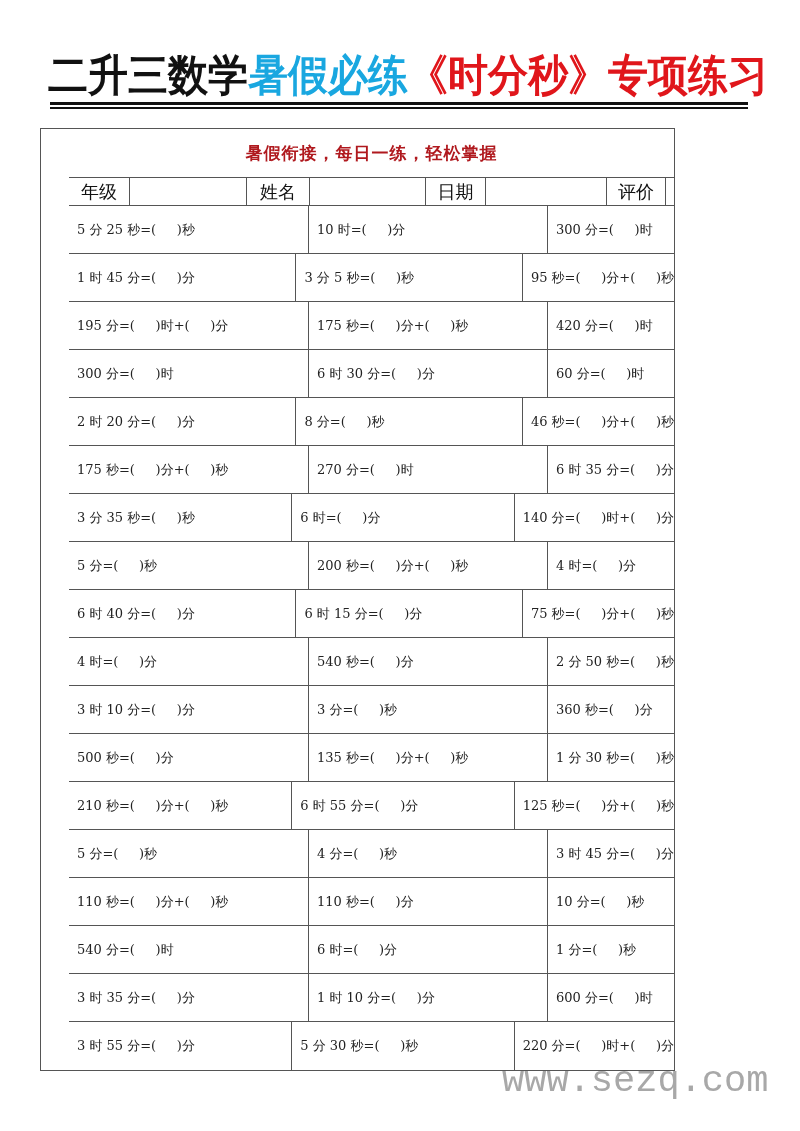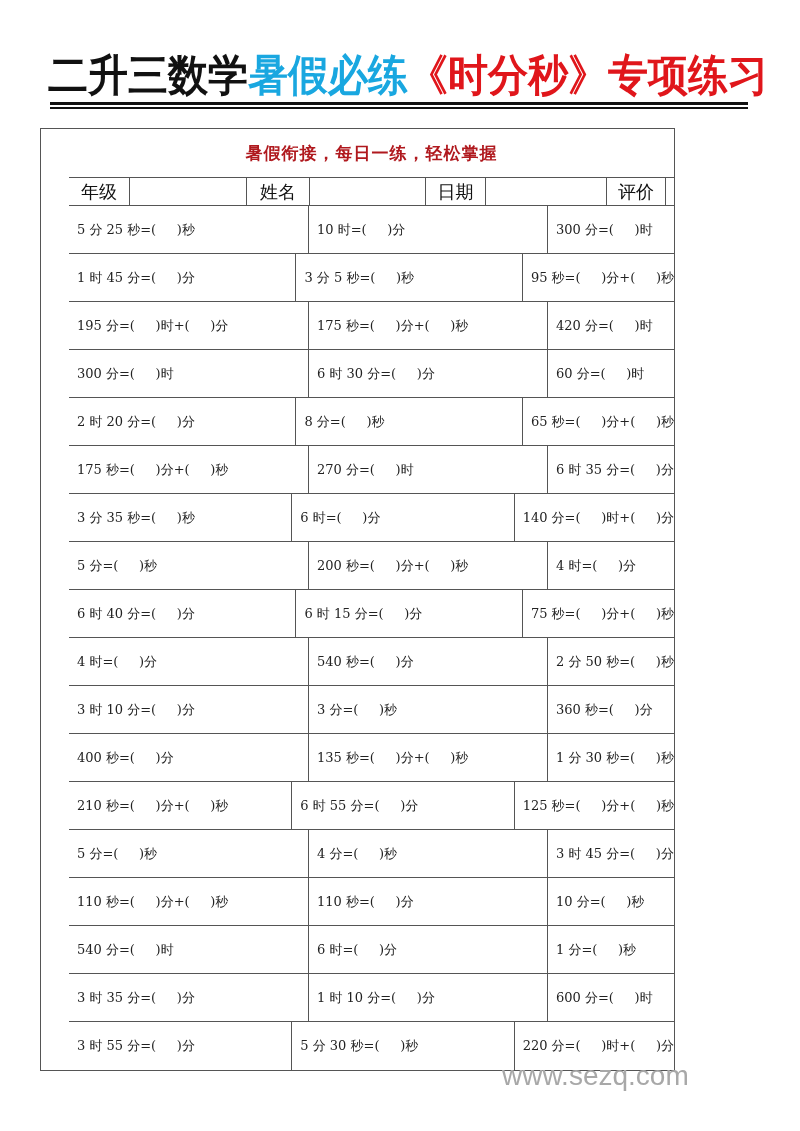--- a/index.html
+++ b/index.html
@@ -24,22 +24,22 @@
   .info > div { box-sizing: border-box; border-right: 1px solid #555; display: flex; align-items: center; font-family: "DejaVu Sans", sans-serif; font-size: 18px; color: #111; }
   .info > div:last-child { border-right: none; }
   .info .lbl { justify-content: center; }
   .row { display: flex; height: 48px; border-bottom: 1px solid #555; box-sizing: border-box; }
   .row:last-child { border-bottom: none; }
   .cell { box-sizing: border-box; border-right: 1px solid #555; display: flex; align-items: center; padding-left: 8px;
     font-size: 13px; color: #222; white-space: pre; }
   .cell:nth-child(1) { width: 240px; }
   .cell:nth-child(2) { width: 239px; }
   .cell:nth-child(3) { flex: 1; border-right: none; }
-  .watermark { position: absolute; left: 502px; top: 1060px; font-family: Liberation Sans, sans-serif;
-    font-size: 28px; color: #a8a8a8; letter-spacing: 0px; }
+  .watermark { position: absolute; left: 502px; top: 1060px; font-family: Liberation Mono, monospace;
+    font-size: 37px; color: #a8a8a8; letter-spacing: 0px; }
 </style>
 </head>
 <body>
 
 <div class="title">
   <span class="t-black">二升三数学</span>
     <span class="t-blue">暑假必练</span>
     <span class="t-red">《时分秒》专项练习</span>
 </div>
 <div class="title-rule1"></div>
@@ -74,21 +74,21 @@
         <div class="cell">420 分=(     )时</div>
       </div>
       <div class="row">
         <div class="cell">300 分=(     )时</div>
         <div class="cell">6 时 30 分=(     )分</div>
         <div class="cell">60 分=(     )时</div>
       </div>
       <div class="row">
         <div class="cell">2 时 20 分=(     )分</div>
         <div class="cell">8 分=(     )秒</div>
-        <div class="cell">65 秒=(     )分+(     )秒</div>
+        <div class="cell">46 秒=(     )分+(     )秒</div>
       </div>
       <div class="row">
         <div class="cell">175 秒=(     )分+(     )秒</div>
         <div class="cell">270 分=(     )时</div>
         <div class="cell">6 时 35 分=(     )分</div>
       </div>
       <div class="row">
         <div class="cell">3 分 35 秒=(     )秒</div>
         <div class="cell">6 时=(     )分</div>
         <div class="cell">140 分=(     )时+(     )分</div>
@@ -107,21 +107,21 @@
         <div class="cell">4 时=(     )分</div>
         <div class="cell">540 秒=(     )分</div>
         <div class="cell">2 分 50 秒=(     )秒</div>
       </div>
       <div class="row">
         <div class="cell">3 时 10 分=(     )分</div>
         <div class="cell">3 分=(     )秒</div>
         <div class="cell">360 秒=(     )分</div>
       </div>
       <div class="row">
-        <div class="cell">400 秒=(     )分</div>
+        <div class="cell">500 秒=(     )分</div>
         <div class="cell">135 秒=(     )分+(     )秒</div>
         <div class="cell">1 分 30 秒=(     )秒</div>
       </div>
       <div class="row">
         <div class="cell">210 秒=(     )分+(     )秒</div>
         <div class="cell">6 时 55 分=(     )分</div>
         <div class="cell">125 秒=(     )分+(     )秒</div>
       </div>
       <div class="row">
         <div class="cell">5 分=(     )秒</div>

